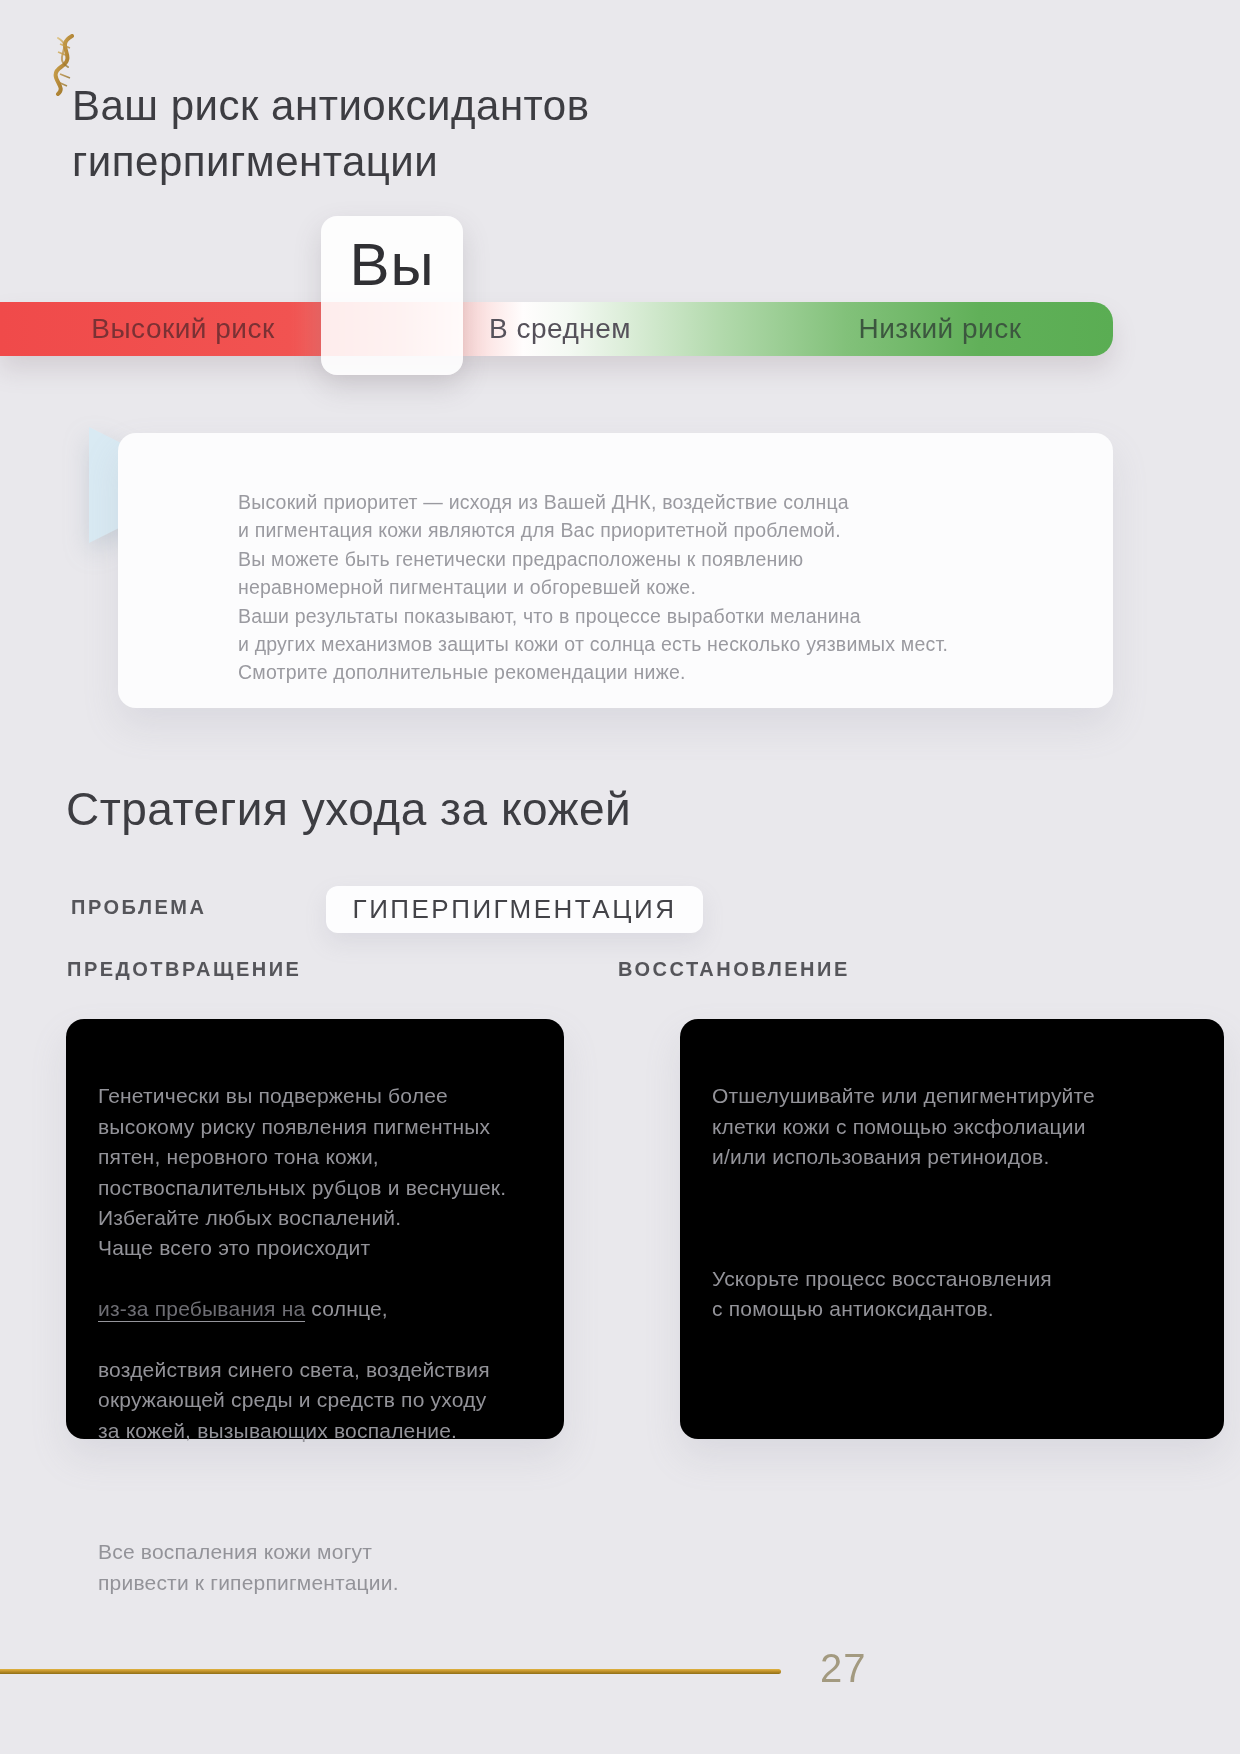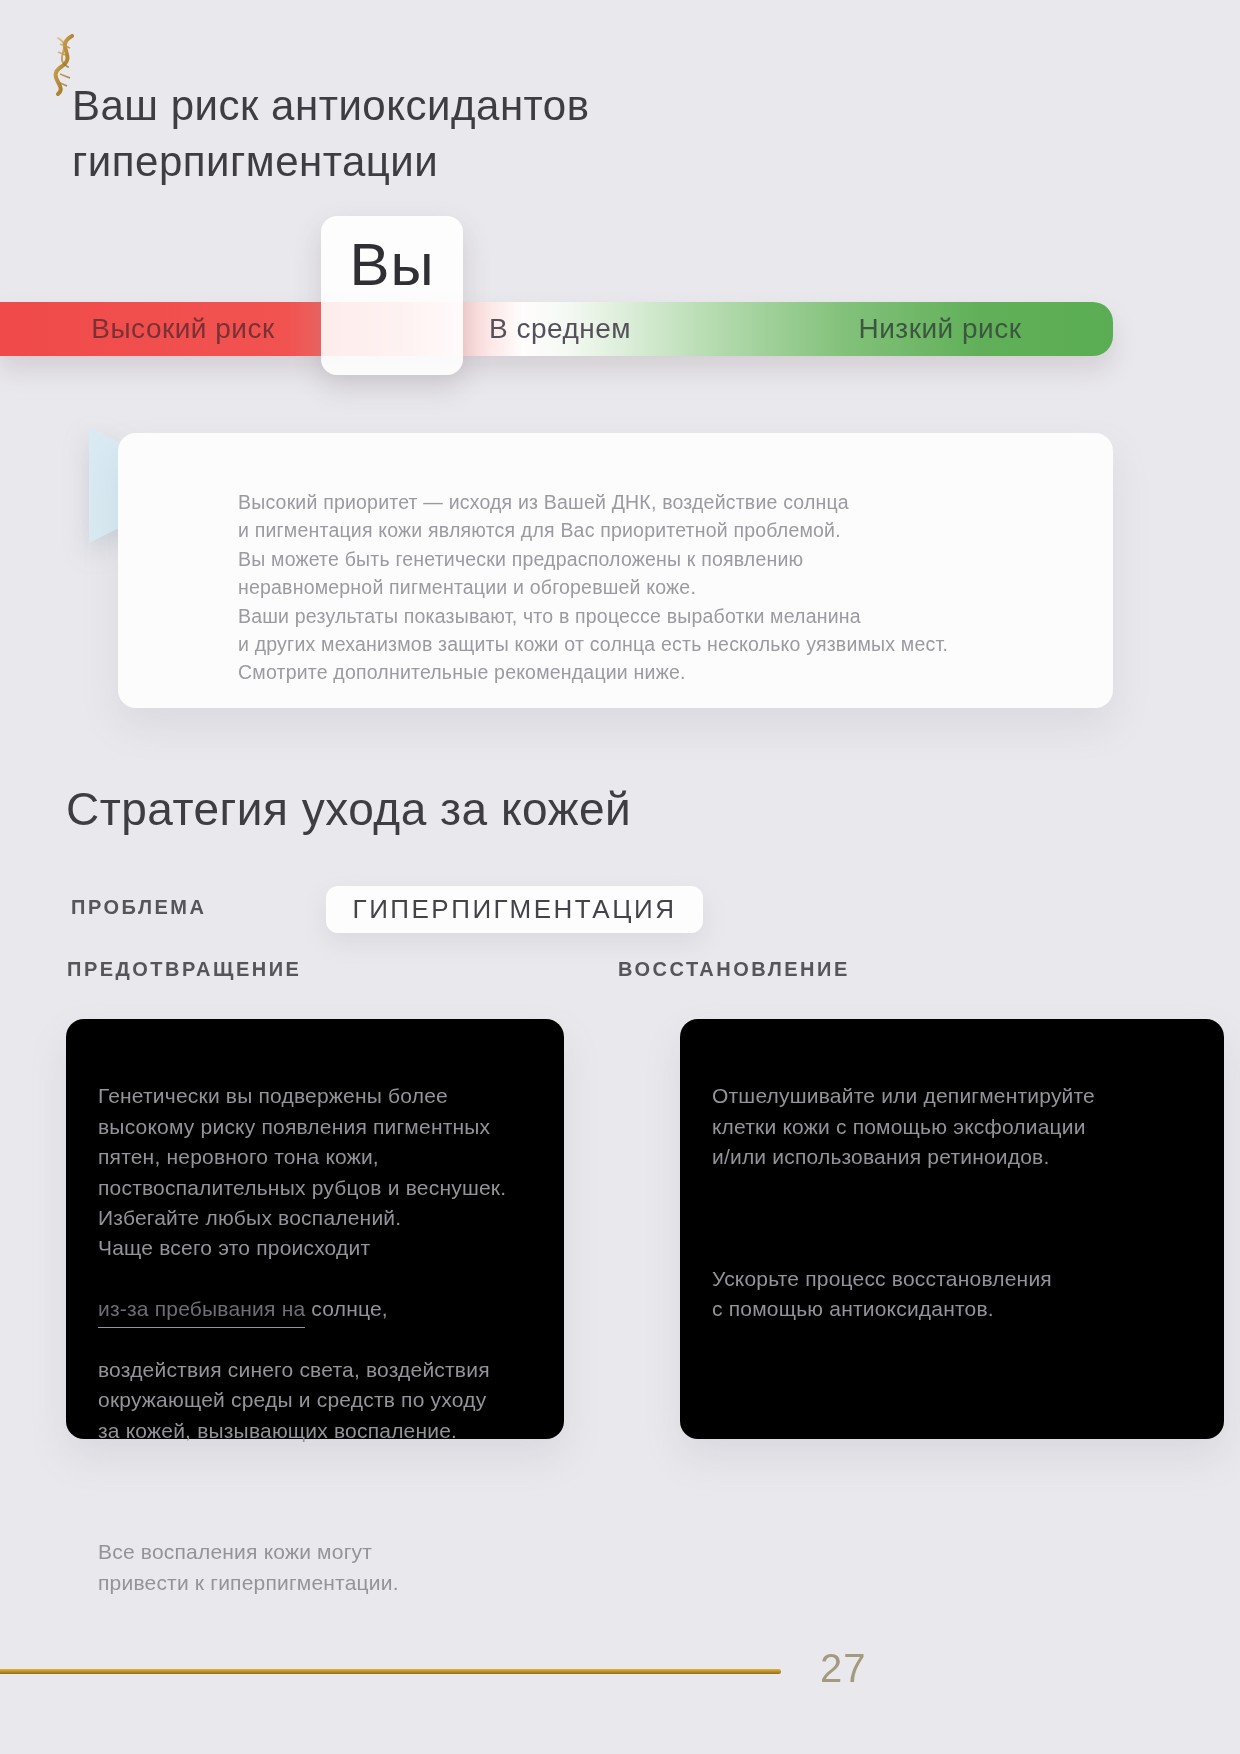--- a/index.html
+++ b/index.html
@@ -88,21 +88,21 @@
   .card-left{left:66px;width:498px;}
   .card-right{left:644px;width:544px;margin-left:36px;}
   .card-text{
     font-size:21px;font-weight:300;color:#939399;
     line-height:30.4px;white-space:pre-line;letter-spacing:0.2px;
   }
   .card-text .inline-line{white-space:nowrap;}
   .em-dark{
     color:#6e6e74;
     border-bottom:1px solid #95959b;
-    padding-bottom:7px;
+    padding-bottom:1px;
   }
   .spacer-line{height:30.4px;}
   
   .footer-rule{
     position:absolute;left:0;top:1669px;width:781px;height:5px;
     background:linear-gradient(180deg,#e2b441 0%, #c0912a 45%, #8f6f16 100%);
     border-radius:0 3px 3px 0;
   }
   .page-num{
     position:absolute;left:820px;top:1646px;

